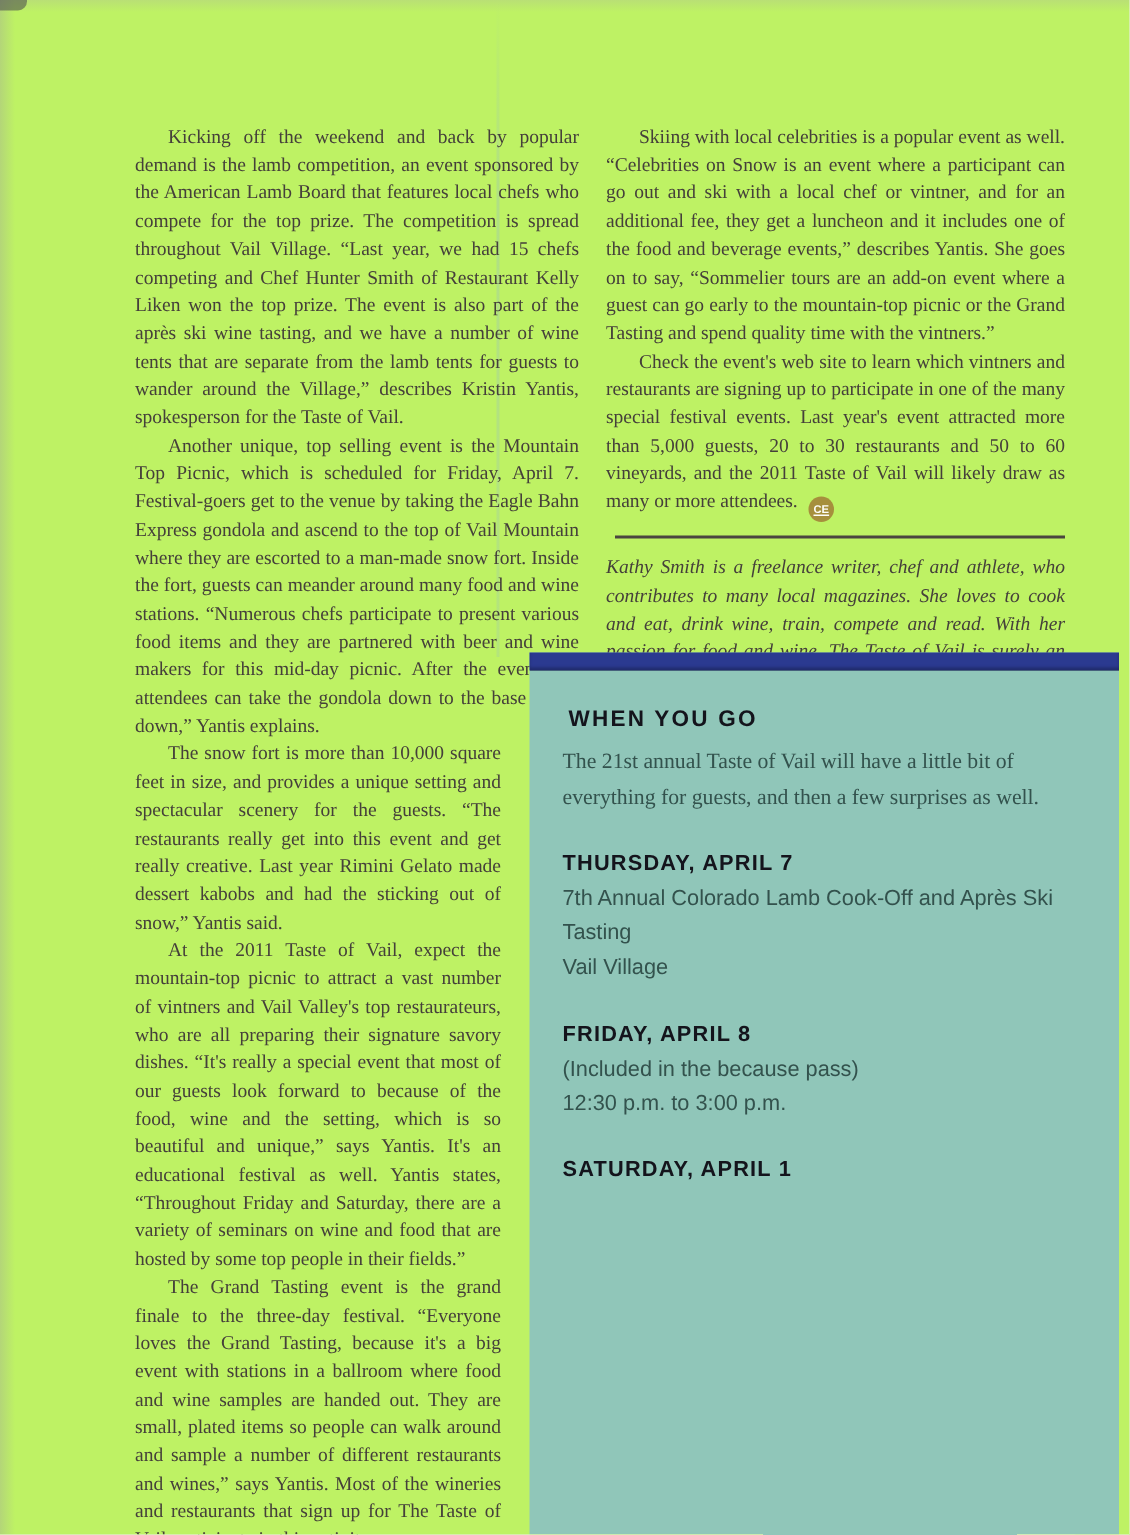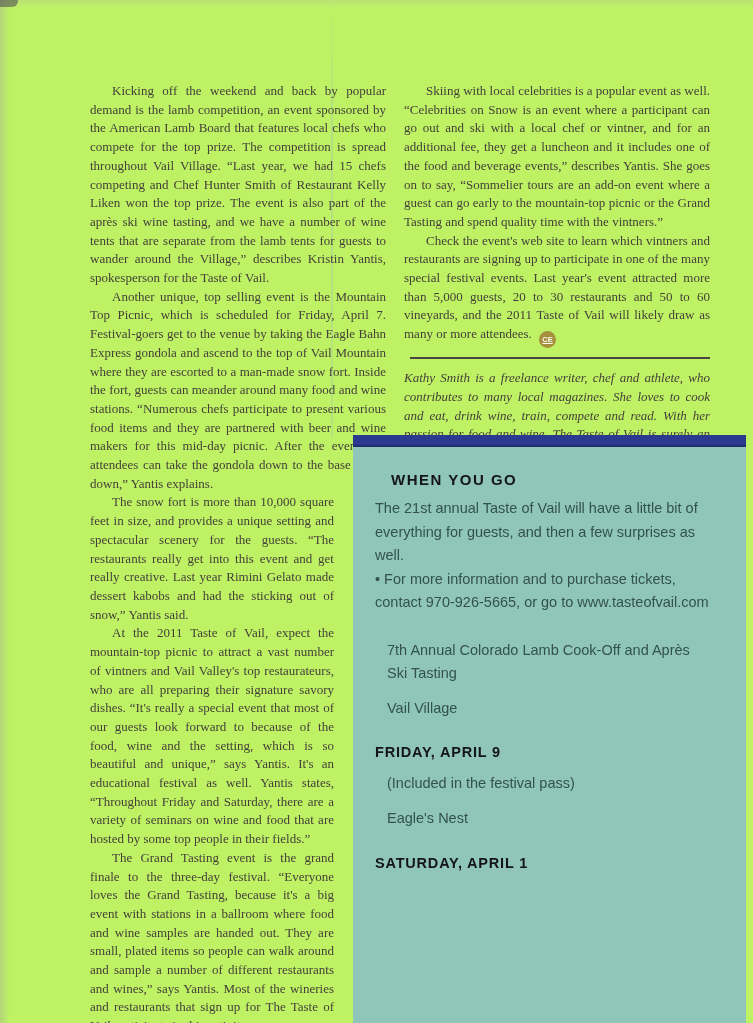--- a/index.html
+++ b/index.html
@@ -64,30 +64,30 @@
   .info-box{
     position:absolute;left:353px;top:435px;width:393px;height:588px;
     background:#90c6b9;
     font-family:"Liberation Sans", sans-serif;
   }
   .info-box .navy-bar{height:12px;width:100%;background:#2b3a90;
     box-shadow:inset 0 -2px 2px rgba(0,0,0,0.25);}
   .info-box .box-inner{padding:24px 30px 0 22px;}
   .box-title{
     font-size:15px;font-weight:bold;letter-spacing:1.5px;
-    color:#14141c;margin:0 0 9px 16px;
+    color:#14141c;margin:0 0 9px 4px;
   }
-  .box-text{font-size:14.5px;line-height:23.5px;color:#33524d;margin:0;}
+  .box-text{font-size:14.5px;line-height:23.5px;color:#33524d;margin:0;font-family:Liberation Serif, serif;}
   .box-bullet::before{content:"\2022\00a0";}
   .event-block{margin-top:24px;}
   .event-title{
     font-size:14.5px;font-weight:bold;letter-spacing:0.8px;
     color:#14141c;margin:0 0 4px 0;
   }
-  .event-line{font-size:14.5px;line-height:23.2px;color:#33524d;margin:12px;}
+  .event-line{font-size:14.5px;line-height:23.2px;color:#33524d;margin:0;}
 </style>
 </head>
 <body>
 
 <div class="page">
 
   <div class="scan-edge-left"></div>
   <div class="scan-edge-top"></div>
   <div class="corner-speck"></div>
   <div class="crease"></div>
@@ -111,31 +111,31 @@
     </p>
     <div class="bio-rule"></div>
     <p class="bio">Kathy Smith is a freelance writer, chef and athlete, who contributes to many local magazines. She loves to cook and eat, drink wine, train, compete and read. With her passion for food and wine, The Taste of Vail is surely an event she won't miss.</p>
   </div>
 
   <div class="info-box">
     <div class="navy-bar"></div>
     <div class="box-inner">
       <p class="box-title">WHEN YOU GO</p>
       <p class="box-text">The 21st annual Taste of Vail will have a little bit of everything for guests, and then a few surprises as well.</p>
-      <p class="box-text box-bullet">For more information and to purchase tickets, contact 970-926-5665, or go to www.tasteofvail.com</p>
 
       <div class="event-block">
+        <p class="event-title">THURSDAY, APRIL 7</p>
         <p class="event-line">7th Annual Colorado Lamb Cook-Off and Après Ski Tasting</p>
         <p class="event-line">Vail Village</p>
       </div>
 
       <div class="event-block">
-        <p class="event-title">FRIDAY, APRIL 9</p>
-        <p class="event-line">(Included in the festival pass)</p>
-        <p class="event-line">Eagle's Nest</p>
+        <p class="event-title">FRIDAY, APRIL 8</p>
+        <p class="event-line">(Included in the because pass)</p>
+        <p class="event-line">12:30 p.m. to 3:00 p.m.</p>
       </div>
 
       <div class="event-block">
         <p class="event-title">SATURDAY, APRIL 1</p>
 
       </div>
     </div>
   </div>
 
 </div>

